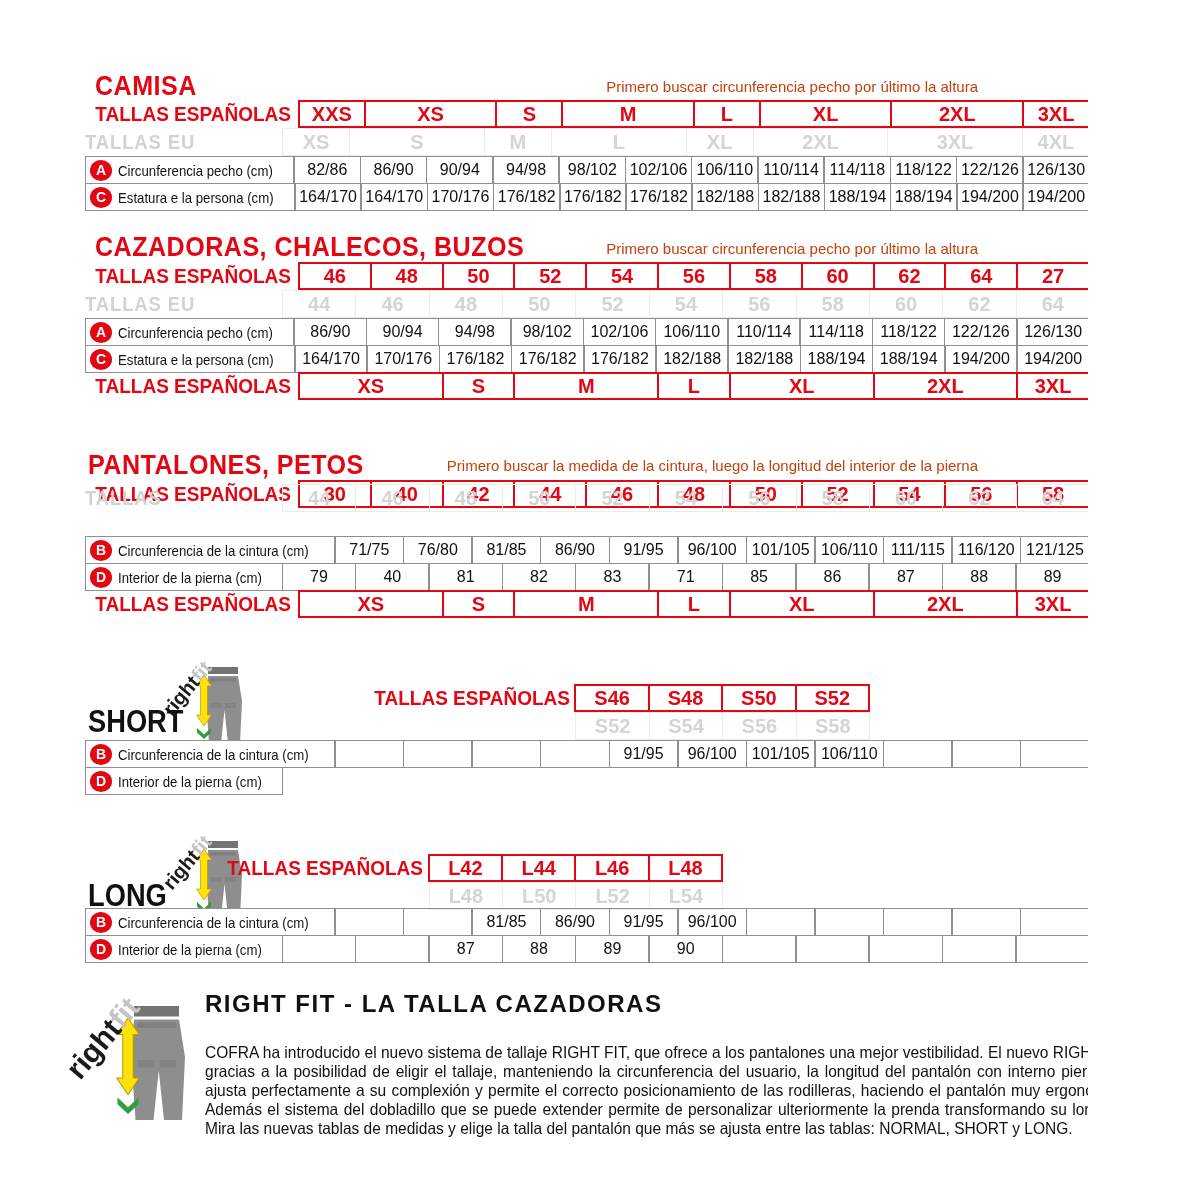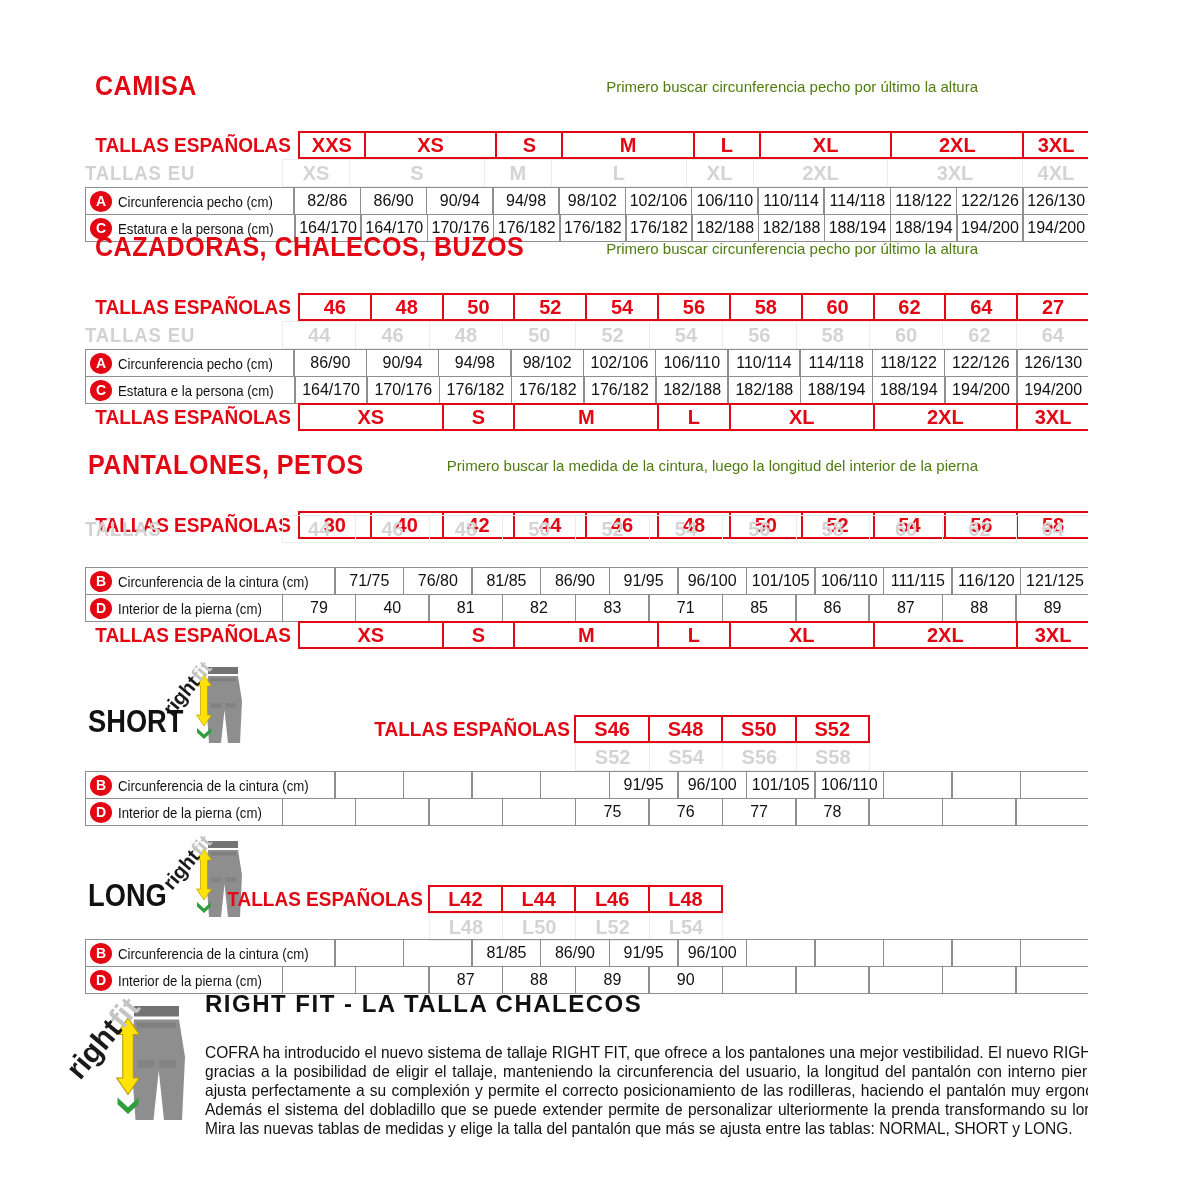--- a/index.html
+++ b/index.html
@@ -1,20 +1,20 @@
 <!DOCTYPE html>
 <html><head>
 <meta charset="utf-8">
 <style>
   html,body{margin:0;padding:0;background:#fff;}
   .page{position:relative;width:1088px;height:1200px;background:#fff;overflow:hidden;
         font-family:"Liberation Sans","DejaVu Sans",sans-serif;}
 
   
-  .row{position:absolute;left:85px;width:1005px;height:28px;display:flex;margin-top:31px;}
+  .row{position:absolute;left:85px;width:1005px;height:28px;display:flex;}
   .lab{flex:0 0 198px;display:flex;align-items:center;box-sizing:border-box;}
   .cells{flex:1;display:grid;align-items:stretch;}
   .cols12{grid-template-columns:repeat(12,1fr);}
   .cols11{grid-template-columns:repeat(11,1fr);text-align:center;}
 
   .red-lab{justify-content:flex-end;padding-right:9px;color:var(--red);font-weight:bold;font-size:20px;}
   .gray-lab{justify-content:flex-start;color:#d2d2d2;font-weight:bold;font-size:21px;letter-spacing:1px;}
   .cond-r{display:inline-block;transform:scaleX(.95);transform-origin:right center;white-space:nowrap;}
   .cond-l{display:inline-block;transform:scaleX(.88);transform-origin:left center;white-space:nowrap;}
 
@@ -28,21 +28,21 @@
          margin-left:-1.5px;color:#111;font-size:16px;box-sizing:border-box;}
   .dlab{border:1.5px solid #8f8f8f;box-sizing:border-box;padding-left:4px;gap:6px;background:#fff;}
   .badge{flex:0 0 auto;width:22px;height:21px;border-radius:50%;background:var(--red);color:#fff;
          font-weight:bold;font-size:14px;display:flex;align-items:center;justify-content:center;}
   .ltext{font-size:15px;color:#111;}
 
   .title{position:absolute;margin:0;color:var(--red);font-size:27px;font-weight:bold;
          letter-spacing:.5px;transform:scaleX(.93);transform-origin:left top;white-space:nowrap;}
   .btitle{position:absolute;margin:0;color:#111;font-size:31px;font-weight:bold;
           transform:scaleX(.88);transform-origin:left top;white-space:nowrap;}
-  .note{position:absolute;right:110px;font-size:15px;color:#4d7c0f;white-space:nowrap;}
+  .note{position:absolute;right:110px;font-size:15px;color:#c2410c;white-space:nowrap;}
 
   .overlay-lab{position:absolute;top:0;height:28px;display:flex;align-items:center;
                justify-content:flex-end;color:var(--red);font-weight:bold;font-size:20px;}
 
   .rf-logo{position:absolute;}
   .rf-title{position:absolute;margin:0;color:#111;font-size:24px;font-weight:bold;letter-spacing:1.5px;white-space:nowrap;}
   .rf-body{position:absolute;left:205px;top:1026px;width:985px;font-size:16.5px;line-height:19px;
            color:#111;text-align:justify;transform:scaleX(.94);transform-origin:left top;}
 </style>
 </head>
@@ -387,33 +387,20 @@
           <div class="dcell"></div>
           <div class="dcell"></div>
           <div class="dcell"></div>
         </div>
     </div>
     <div class="row" style="top:767px">
       <div class="lab dlab">
         <span class="badge">D</span>
         <span class="ltext cond-l">Interior de la pierna (cm)</span>
       </div>
-      <div class="cells cols11">
-          <div class="dcell"></div>
-          <div class="dcell"></div>
-          <div class="dcell"></div>
-          <div class="dcell"></div>
-          <div class="dcell">75</div>
-          <div class="dcell">76</div>
-          <div class="dcell">77</div>
-          <div class="dcell">78</div>
-          <div class="dcell"></div>
-          <div class="dcell"></div>
-          <div class="dcell"></div>
-        </div>
     </div>
   </div>
 
   <div>
     <svg class="rf-logo" style="left:160px;top:829px" width="100" height="96">
         <use href="#rf-sym"></use>
       </svg>
     <h2 class="btitle" style="left:88px;top:878px">LONG</h2>
 
     <div class="row" style="top:854px">
@@ -488,17 +475,17 @@
           <div class="dcell"></div>
           <div class="dcell"></div>
         </div>
     </div>
   </div>
 
   <div>
     <svg class="rf-logo" style="left:62px;top:985px" width="150" height="150">
         <use href="#rf-sym"></use>
       </svg>
-    <h2 class="rf-title" style="left:205px;top:990px">RIGHT FIT - LA TALLA CHALECOS</h2>
+    <h2 class="rf-title" style="left:205px;top:990px">RIGHT FIT - LA TALLA CAZADORAS</h2>
     <p class="rf-body">COFRA ha introducido el nuevo sistema de tallaje RIGHT FIT, que ofrece a los pantalones una mejor vestibilidad. El nuevo RIGHT FIT, gracias a la posibilidad de eligir el tallaje, manteniendo la circunferencia del usuario, la longitud del pantalón con interno pierna, se ajusta perfectamente a su complexión y permite el correcto posicionamiento de las rodilleras, haciendo el pantalón muy ergonómico. Además el sistema del dobladillo que se puede extender permite de personalizar ulteriormente la prenda transformando su longitud. Mira las nuevas tablas de medidas y elige la talla del pantalón que más se ajusta entre las tablas: NORMAL, SHORT y LONG.</p>
   </div>
 
 </div>
 
 </body></html>

